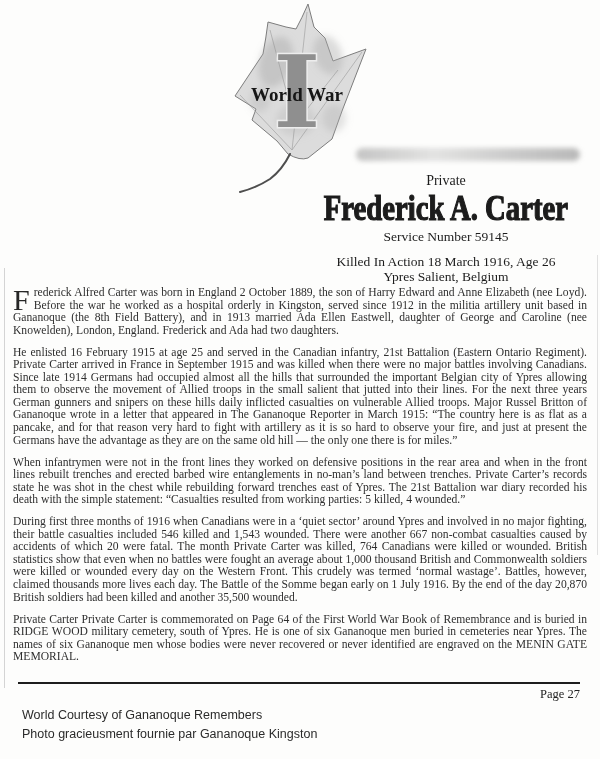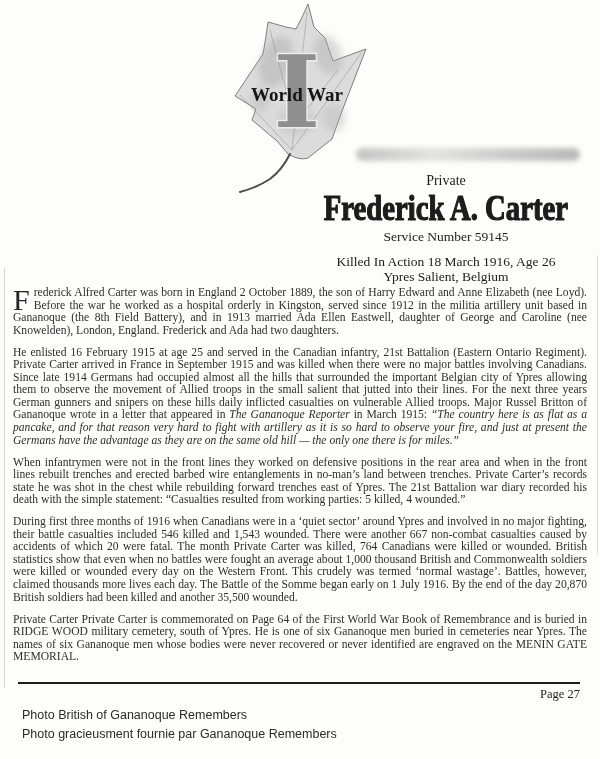--- a/index.html
+++ b/index.html
@@ -38,21 +38,21 @@
   
   .bodytext{
     position:absolute;left:13px;top:287px;width:574px;
     font-size:11.6px;line-height:12.55px;text-align:justify;
   }
   .bodytext p{margin:0 0 9.5px 0;}
   .dropcap{
     float:left;font-size:30px;line-height:24px;
     padding:1px 4px 0 0;color:#262626;
   }
-  .ital{font-style:italic;}
+  .ital{}
   .dedication{font-style:italic;margin-top:3px;color:#2a2a2a;}
 
   
   .footrule{
     position:absolute;left:18px;top:682px;width:562px;height:0;
     border-top:2px solid #1d1d1d;
   }
   .pagenum{
     position:absolute;left:18px;top:687px;width:562px;
     text-align:right;font-size:12.5px;color:#222;
@@ -128,20 +128,20 @@
     <p><span>During first three months of 1916 when Canadians were in a ‘quiet sector’ around Ypres and involved in no major fighting, their battle casualties included 546 killed and 1,543 wounded. There were another 667 non-combat casualties caused by accidents of which 20 were fatal. The month Private Carter was killed, 764 Canadians were killed or wounded. British statistics show that even when no battles were fought an average about 1,000 thousand British and Commonwealth soldiers were killed or wounded every day on the Western Front. This crudely was termed ‘normal wastage’. Battles, however, claimed thousands more lives each day. The Battle of the Somme began early on 1 July 1916. By the end of the day 20,870 British soldiers had been killed and another 35,500 wounded.</span></p>
 
     <p><span>Private Carter Private Carter is commemorated on Page 64 of the First World War Book of Remembrance and is buried in RIDGE WOOD military cemetery, south of Ypres. He is one of six Gananoque men buried in cemeteries near Ypres. The names of six Gananoque men whose bodies were never recovered or never identified are engraved on the MENIN GATE MEMORIAL.</span></p>
 
   </div>
 
   <div class="footrule"></div>
   <div class="pagenum">Page 27</div>
 
   <div class="credits">
-    <div>Photo British of Gananoque Remembers</div>
-    <div>Photo gracieusment fournie par Gananoque Remembers</div>
+    <div>World Courtesy of Gananoque Remembers</div>
+    <div>Photo gracieusment fournie par Gananoque Kingston</div>
   </div>
 
   <div class="scanline-left"></div>
   <div class="scanline-right"></div>
 
 </div>
 
 </body></html>

